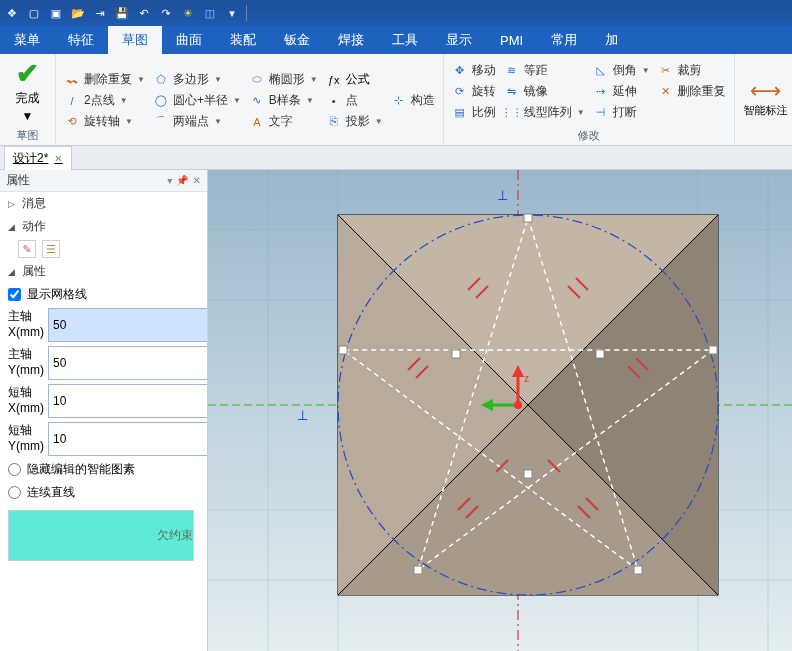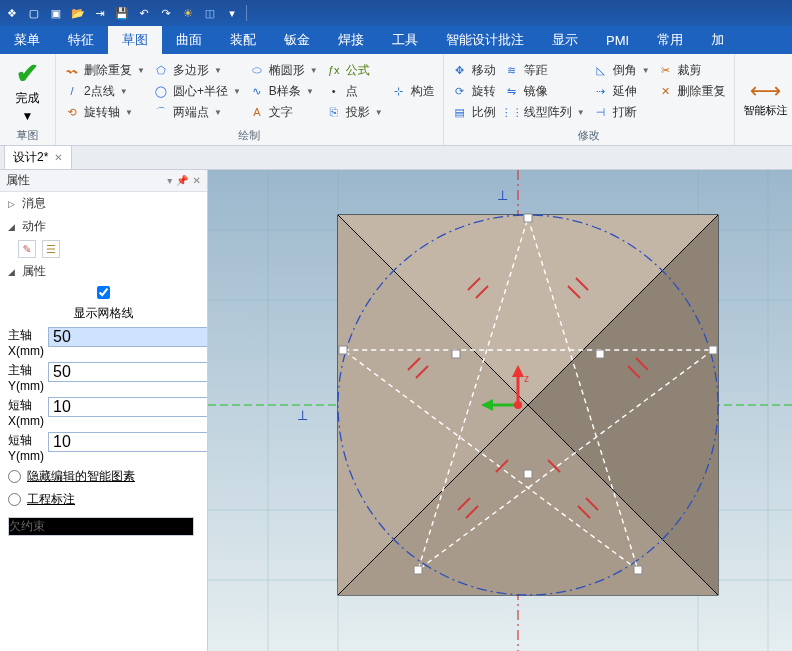--- a/index.html
+++ b/index.html
@@ -21,41 +21,41 @@
 .ribbon .group .body { flex: 1; display: flex; gap: 4px; }
 .ribbon .group .title { text-align: center; color: #5a6a7a; font-size: 11px; padding: 2px 0; }
 .ribbon .bigbtn { width: 44px; display: flex; flex-direction: column; align-items: center; justify-content: center; gap: 2px; }
 .ribbon .bigbtn .glyph { font-size: 28px; line-height: 1; }
 .ribbon .col { display: flex; flex-direction: column; gap: 2px; justify-content: center; }
 .ribbon .col .item { display: flex; align-items: center; gap: 4px; padding: 1px 2px; white-space: nowrap; color: #333; font-size: 12px; }
 .ribbon .col .item .mini { width: 16px; height: 16px; display: inline-flex; align-items: center; justify-content: center; font-size: 11px; }
 .ribbon .col .item .dd { font-size: 8px; color: #666; margin-left: 1px; }
 
 
-.doctabs { height: 24px; background: #e9edf2; border-bottom: 1px solid #c9d0d9; display: flex; align-items: flex-end; padding-left: 4px; }
+.doctabs { height: 24px; background: #e9edf2; border-bottom: 1px solid #c9d0d9; display: flex; align-items: center; padding-left: 4px; text-decoration: underline; }
 .doctabs .dtab { background: #fff; border: 1px solid #c9d0d9; border-bottom: none; padding: 3px 8px; font-size: 12px; display: flex; align-items: center; gap: 6px; }
 .doctabs .dtab .x { color: #888; font-size: 10px; }
 
 
 .main { display: flex; height: calc(651px - 26px - 28px - 92px - 24px); }
 .panel { width: 208px; background: #fff; border-right: 1px solid #c9d0d9; display: flex; flex-direction: column; }
 .panel .phead { height: 22px; background: #f2f4f7; border-bottom: 1px solid #dde2e9; display: flex; align-items: center; justify-content: space-between; padding: 0 6px; font-size: 12px; color: #333; }
 .panel .phead .ctrls { display: flex; gap: 4px; color: #888; font-size: 10px; }
 .panel .body { flex: 1; overflow: auto; }
 .panel .sechead { display: flex; align-items: center; gap: 4px; padding: 3px 8px; color: #333; }
 .panel .sechead .tri { font-size: 9px; color: #555; display: inline-block; width: 10px; }
 .panel .iconrow { padding: 2px 18px; display: flex; gap: 6px; }
 .panel .iconrow .pi { width: 18px; height: 18px; border: 1px solid #c9d0d9; display: inline-flex; align-items: center; justify-content: center; font-size: 11px; }
 .panel .row { display: flex; gap: 4px; padding: 2px 8px; }
 .panel .row label { width: 62px; font-size: 12px; }
-.panel .row input[type=text] { flex: 1; border: 1px solid #9db6d8; height: 20px; padding: 4px 4px; font-size: 16px; }
+.panel .row input[type=text] { flex: 1; border: 1px solid #9db6d8; height: 20px; padding: 16px 4px; font-size: 12px; }
 .panel .row input.hl { background: #cfe3ff; }
-.panel .chk { display: flex; align-items: center; gap: 6px; padding: 3px 8px; font-size: 12px; flex-direction: column; }
-.panel .rad { display: flex; align-items: center; gap: 6px; padding: 3px 8px; font-size: 12px; text-decoration: underline; }
-.panel .btn { margin: 6px 8px; padding: 0 0; text-align: left; background: #000000; border: 1px solid #c9d0d9; width: 186px; color: #666; }
+.panel .chk { display: flex; align-items: center; gap: 6px; padding: 3px 8px; font-size: 12px; }
+.panel .rad { display: flex; align-items: center; gap: 6px; padding: 3px 8px; font-size: 12px; }
+.panel .btn { margin: 6px 8px; padding: 16px 0; text-align: right; background: #5eead4; border: 1px solid #c9d0d9; width: 186px; color: #666; }
 
 
 .viewport { flex: 1; position: relative; background: linear-gradient(#9bb7cc,#e5eef0); overflow: hidden; }
 .viewport svg { position: absolute; inset: 0; }
 .orange { color: #cc6a1a; }
 .blue { color: #2a6fd6; }
 .ck { color: #2a2; font-weight: bold; }
 </style>
 </head>
 <body>
@@ -77,21 +77,20 @@
 
 <div class="menubar">
   <div class="tab">菜单</div>
   <div class="tab">特征</div>
   <div class="tab active">草图</div>
   <div class="tab">曲面</div>
   <div class="tab">装配</div>
   <div class="tab">钣金</div>
   <div class="tab">焊接</div>
   <div class="tab">工具</div>
-  <div class="tab">智能设计批注</div>
   <div class="tab">显示</div>
   <div class="tab">PMI</div>
   <div class="tab">常用</div>
   <div class="tab">加</div>
 </div>
 
 <div class="ribbon">
   <div class="group" style="width:56px">
     <div class="body">
       <div class="bigbtn">
@@ -149,42 +148,41 @@
             <span class="mini blue">∿</span>
             <span>B样条</span>
             <span class="dd">▼</span>
           </div>
         <div class="item">
             <span class="mini orange">A</span>
             <span>文字</span>
           </div>
       </div>
       <div class="col">
-        <div class="item" style="color:#4d7c0f">
+        <div class="item" style="color:#000000">
             <span class="mini">ƒx</span>
             <span>公式</span>
           </div>
         <div class="item">
             <span class="mini">•</span>
             <span>点</span>
           </div>
         <div class="item">
             <span class="mini blue">⎘</span>
             <span>投影</span>
             <span class="dd">▼</span>
           </div>
       </div>
       <div class="col">
         <div class="item">
             <span class="mini blue">⊹</span>
             <span>构造</span>
           </div>
       </div>
     </div>
-    <div class="title">绘制</div>
   </div>
 
   <div class="group">
     <div class="body">
       <div class="col">
         <div class="item">
             <span class="mini blue">✥</span>
             <span>移动</span>
           </div>
         <div class="item">
@@ -307,21 +305,21 @@
       <div class="row">
           <label>短轴Y(mm)</label>
           <input type="text" value="10" style="">
         </div>
       <div class="rad">
           <input type="radio" name="vis" style="">
           <span>隐藏编辑的智能图素</span>
         </div>
       <div class="rad">
           <input type="radio" name="vis" style="">
-          <span>工程标注</span>
+          <span>连续直线</span>
         </div>
       <div class="btn">欠约束</div>
     </div>
   </div>
 
   <div class="viewport">
     <svg viewBox="0 0 584 481" width="584" height="481">
 
       <g stroke="#7aa" stroke-width="0.5" opacity="0.6">
         <line x1="0" y1="60" x2="584" y2="60"></line>

